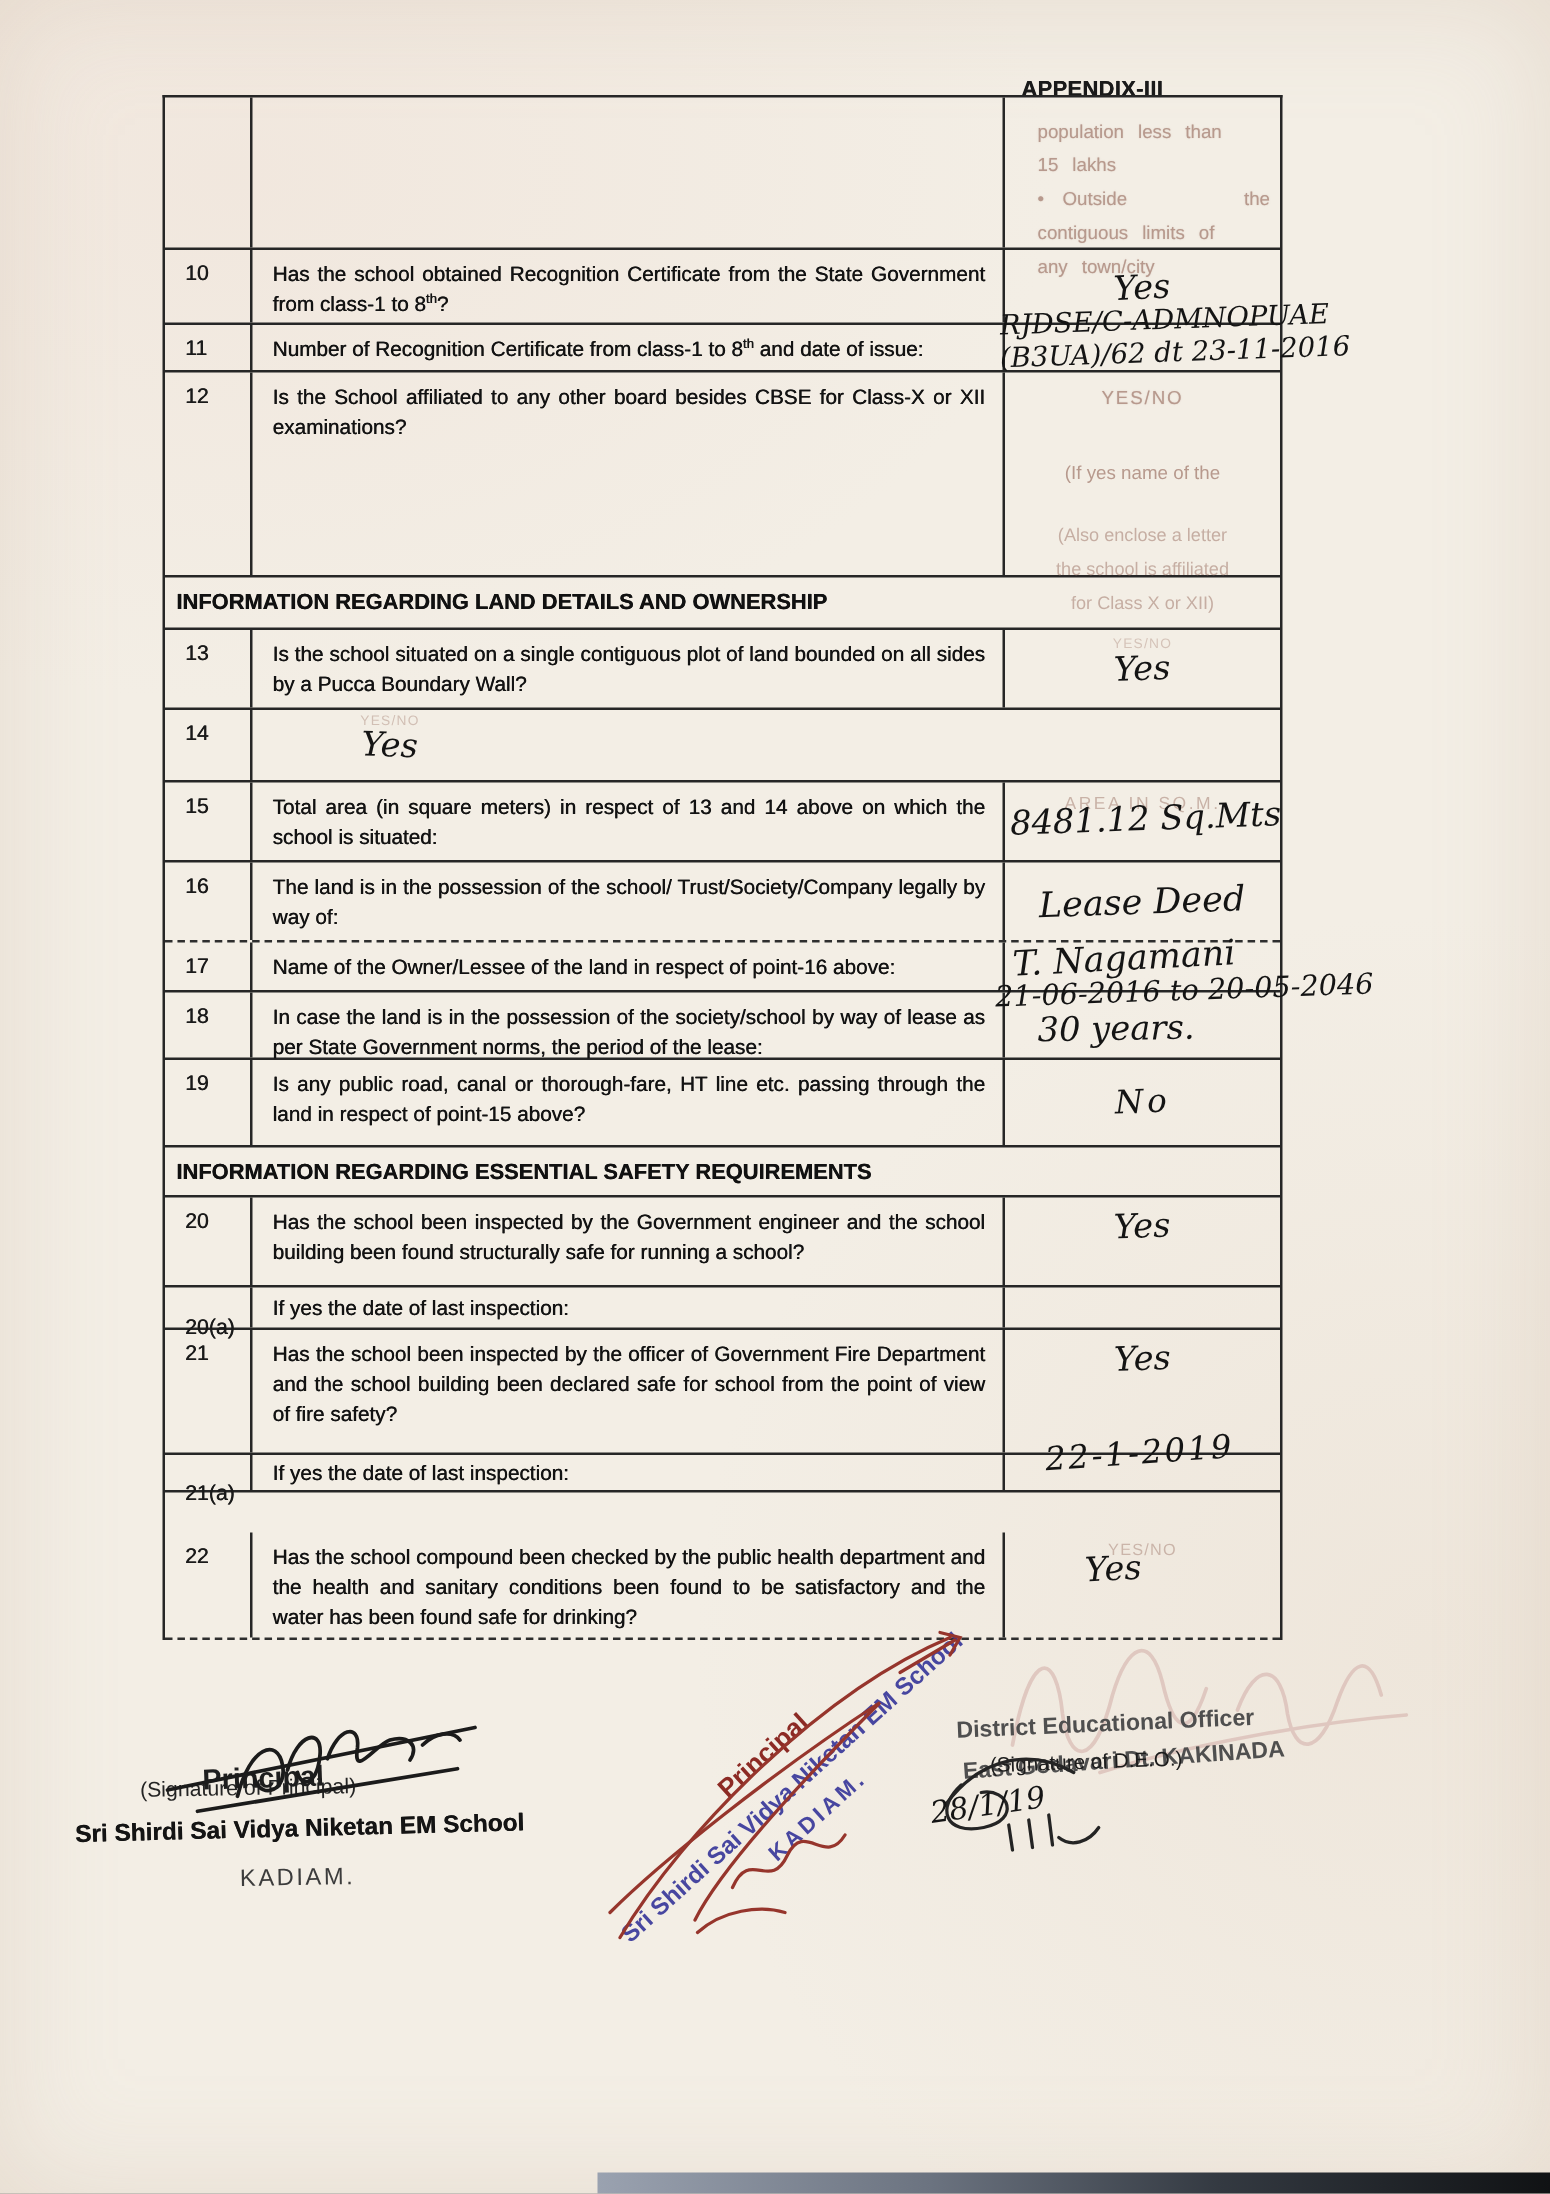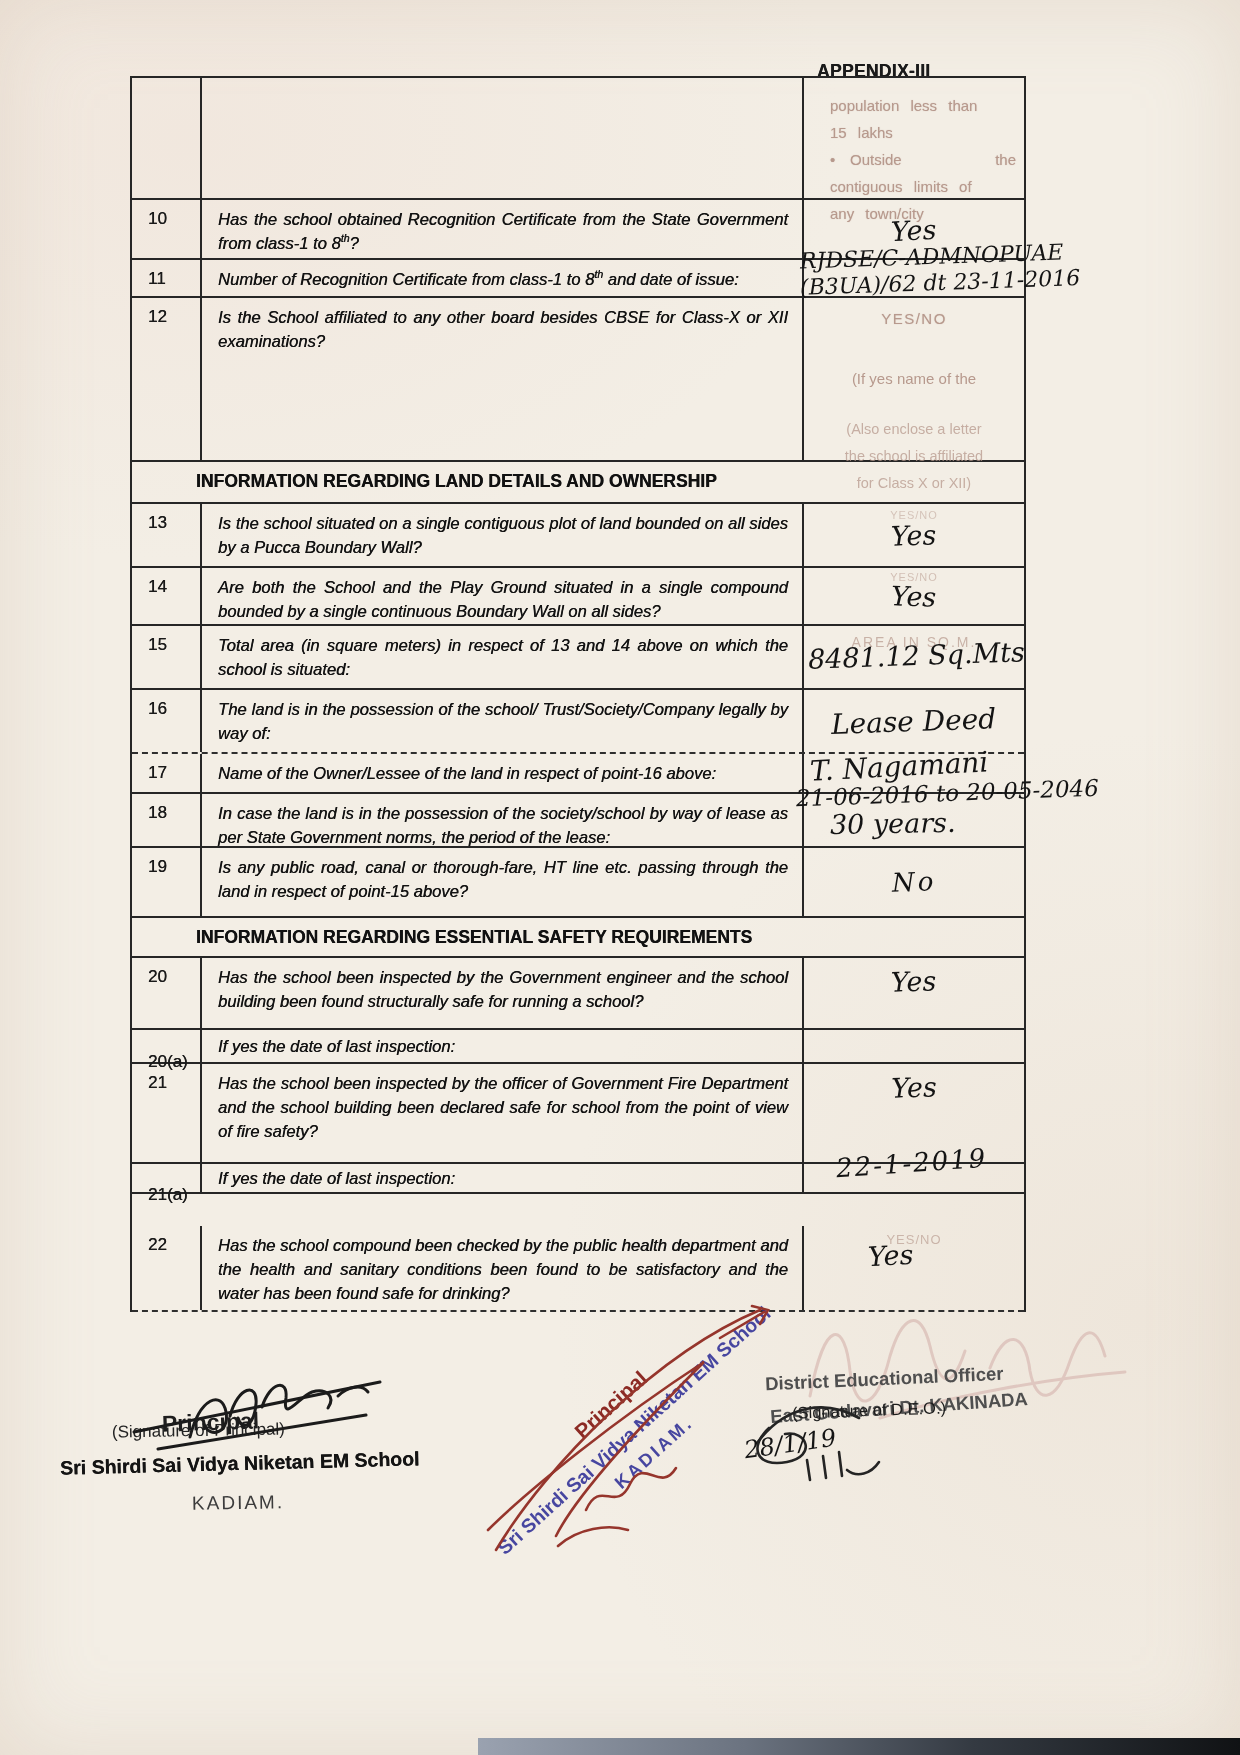--- a/index.html
+++ b/index.html
@@ -15,24 +15,24 @@
   .tbl{position:absolute;left:130px;top:76px;width:892px;border:2px solid #262626;border-bottom:none;}
   .trow{display:flex;border-bottom:2px solid #262626;box-sizing:border-box;position:relative;}
   .trow.lastrow{border-bottom:2px dashed #2e2e2e;margin-top:32px;}
   .trow.dashb{border-bottom:2px dashed #2e2e2e;}
   .c-num{width:70px;box-sizing:border-box;border-right:2px solid #262626;padding:9px 0 0 16px;}
   .c-q{flex:1;box-sizing:border-box;border-right:2px solid #262626;padding:8px 14px 2px 16px;}
   .c-a{width:220px;position:relative;box-sizing:border-box;display:flex;align-items:center;justify-content:center;}
   .c-a.a-top{align-items:flex-start;padding-top:8px;}
   .num{font-size:17px;text-shadow:.35px 0 0 currentColor;}
   .q{margin:0;font-size:16.6px;line-height:1.45;text-align:justify;text-align-last:left;color:#131313;
-     text-shadow:.35px 0 0 currentColor;font-style:italic;}
+     text-shadow:.35px 0 0 currentColor;}
   .q sup{font-size:10.5px;line-height:0;}
-  .sec{padding:9px 10px 5px 20px;font-weight:bold;font-size:17.5px;color:#111;
-       text-shadow:.3px 0 0 currentColor;display:block;margin-left:44px;}
+  .sec{padding:9px 10px 5px 9px;font-weight:bold;font-size:17.5px;color:#111;
+       text-shadow:.3px 0 0 currentColor;display:block;}
   .hand{font-family:"DejaVu Serif",serif;font-style:italic;color:#141414;white-space:nowrap;display:inline-block;}
   .abs{position:absolute;}
   .cx{position:absolute;left:0;right:0;text-align:center;}
   .faintx{color:#b7998d;}
   .intro{position:absolute;top:14px;left:26px;right:8px;font-size:15px;line-height:1.8;
          word-spacing:7px;text-shadow:0 0 1px rgba(183,153,141,.55);}
   .introrow{display:flex;align-items:baseline;}
   .introrow .b{width:20px;word-spacing:0;}
   .introrow .mid{flex:1;}
   .fsm{font-size:15px;letter-spacing:1.5px;text-shadow:0 0 1px rgba(183,153,141,.5);}
@@ -118,23 +118,20 @@
           <p class="q"><span>Is the school situated on a single contiguous plot of land bounded on all sides by a Pucca Boundary Wall?</span></p>
         </div>
       <div class="c-a">
         <span class="cx faintx" style="top:5px;font-size:11px;letter-spacing:1px;opacity:.5">YES/NO</span>
         <span class="hand" style="font-size:27px;transform:rotate(-2deg)">Yes</span>
       </div>
     </div>
 
     <div class="trow" style="height:58px">
       <div class="c-num"><span class="num">14</span></div>
-      <div class="c-q">
-          <p class="q"><span>Are both the School and the Play Ground situated in a single compound bounded by a single continuous Boundary Wall on all sides?</span></p>
-        </div>
       <div class="c-a">
         <span class="cx faintx" style="top:3px;font-size:11px;letter-spacing:1px;opacity:.55">YES/NO</span>
         <span class="hand" style="font-size:27px;transform:rotate(2deg)">Yes</span>
       </div>
     </div>
 
     <div class="trow" style="height:64px">
       <div class="c-num"><span class="num">15</span></div>
       <div class="c-q">
           <p class="q"><span>Total area (in square meters) in respect of 13 and 14 above on which the school is situated:</span></p>

